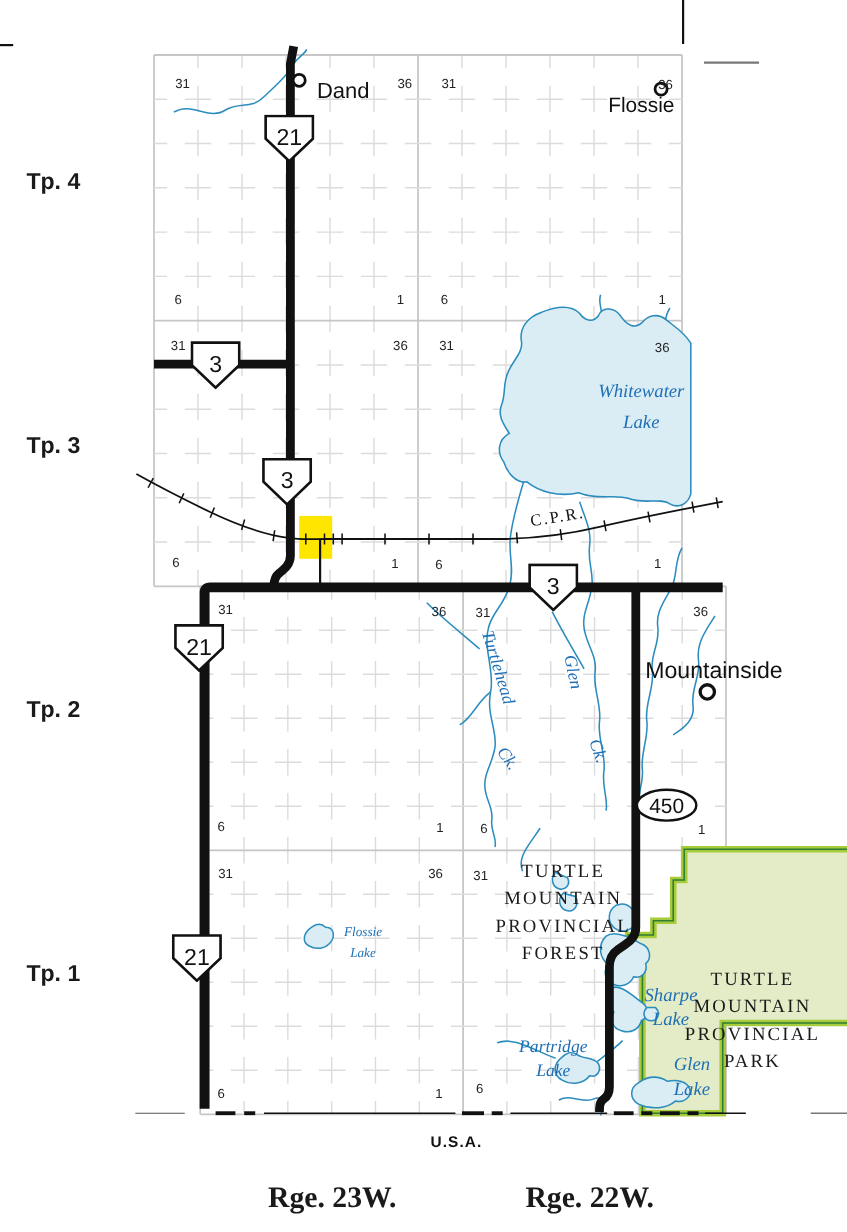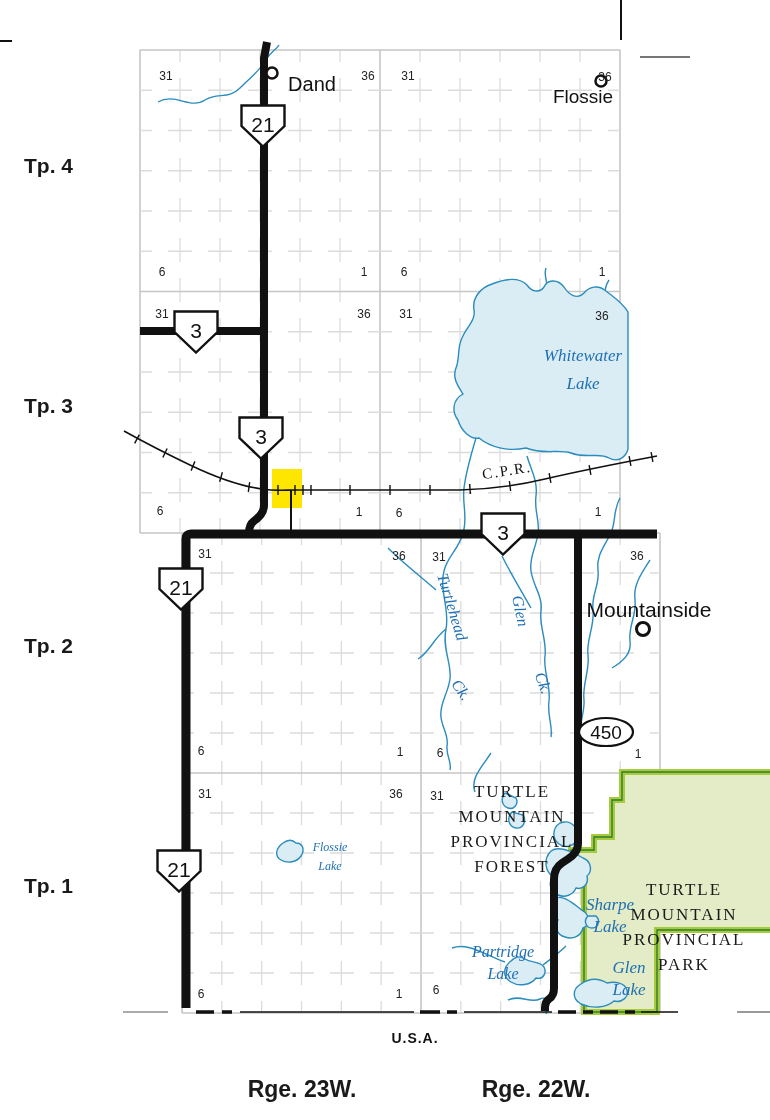--- a/index.html
+++ b/index.html
@@ -6,21 +6,21 @@
   .stage{position:relative;width:770px;height:1120px;background:#fff;overflow:hidden;
          font-family:"Liberation Sans",sans-serif;}
   svg{position:absolute;left:0;top:0;}
   .grid-s{stroke:#dcdcdc;stroke-width:1.3;stroke-dasharray:24 16;stroke-dashoffset:12;}
   .grid-t{stroke:#c6c6c6;stroke-width:1.6;}
   .lbl{position:absolute;white-space:nowrap;color:#111;transform:translate(-50%,-50%);}
   .town{font-size:20px;}
   .town-big{font-size:28px;}
   .tp,.rge{font-weight:bold;color:#1a1a1a;text-align:center;}
   .tp{font-size:21px;}
-  .rge{font-size:23px;}
+  .rge{font-size:27px;font-family:Liberation Serif, serif;}
   .usa{font-size:14px;font-weight:bold;letter-spacing:1px;}
   .water{font-family:"Liberation Serif",serif;font-style:italic;color:#1f6fb5;}
   .water-2l{position:absolute;transform:translate(-50%,0);text-align:center;}
   .serifcaps{font-family:"Liberation Serif",serif;letter-spacing:2px;color:#1a1a1a;font-size:17px;}
   .area-lbl{position:absolute;transform:translate(-50%,0);text-align:center;line-height:25px;}
   .secnum{position:absolute;transform:translate(-50%,-50%);font-size:12px;color:#222;}
   .shield{position:absolute;transform:translate(-50%,-50%);width:46px;height:44px;}
   .oval{position:absolute;transform:translate(-50%,-50%);}
   .rot{position:absolute;white-space:nowrap;}
   .cpr{font-family:"Liberation Serif",serif;font-size:15px;letter-spacing:2px;color:#111;}

